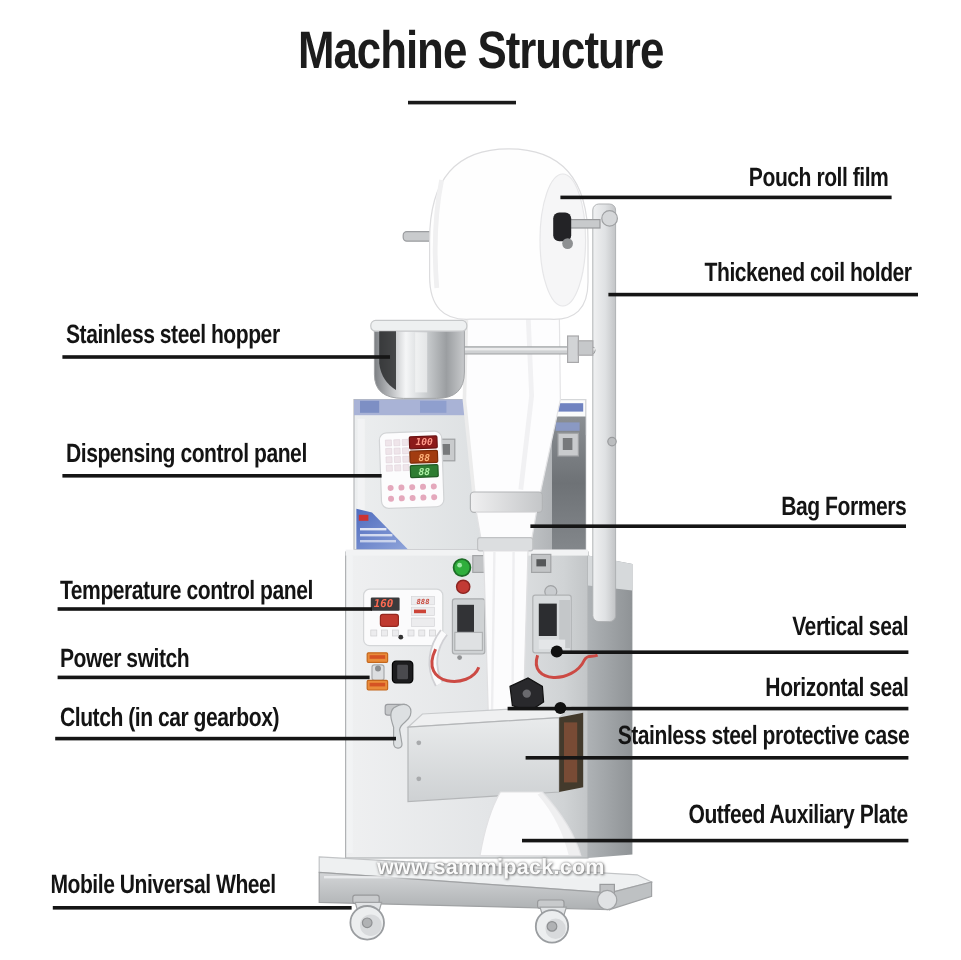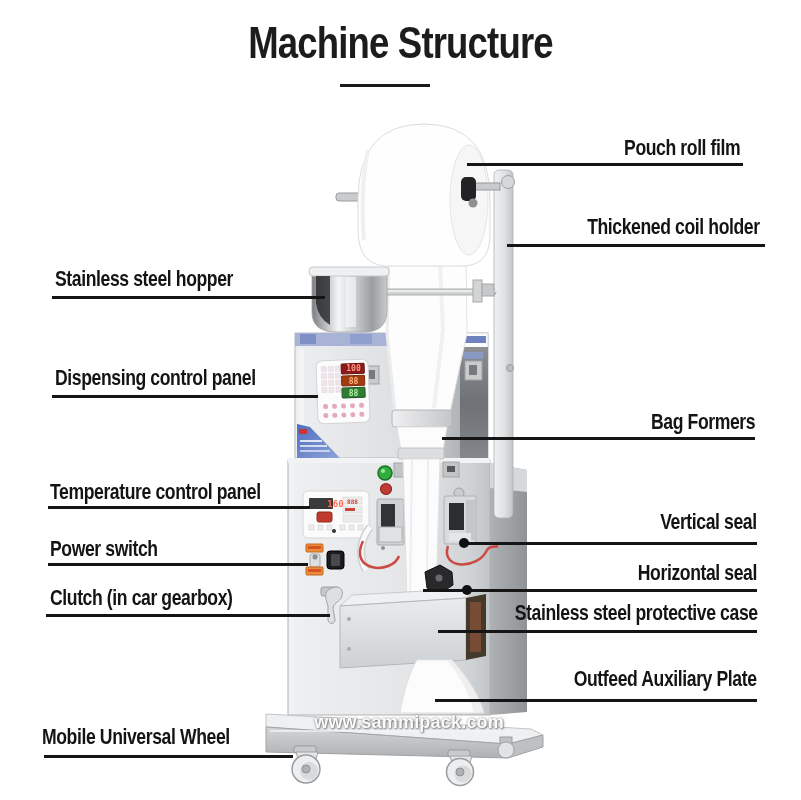--- a/index.html
+++ b/index.html
@@ -12,21 +12,21 @@
   .lbl{position:absolute;font-size:22px;font-weight:bold;color:#141414;
        letter-spacing:-0.5px;white-space:nowrap;line-height:1.05;}
   .lbl.left{transform:scaleX(.8);transform-origin:left center;}
   .lbl.right{transform:scaleX(.8);transform-origin:right center;}
   .line{position:absolute;height:3px;background:#151515;}
   .dot{position:absolute;width:10px;height:10px;border-radius:50%;background:#101010;}
   .watermark{position:absolute;left:314px;top:712px;width:190px;text-align:right;
              font-size:18px;font-weight:bold;color:#fbfbfb;letter-spacing:.2px;
              text-shadow:0 0 2px rgba(110,110,110,.9),1px 1px 2px rgba(90,90,90,.7);}
   .disp{position:absolute;font-family:"DejaVu Sans Mono",monospace;font-weight:bold;
-        text-align:center;line-height:1;}
+        text-align:center;line-height:1;font-style:italic;}
   svg{position:absolute;left:0;top:0;}
 </style>
 </head>
 <body>
 
 <div id="canvas">
 
   <svg width="801" height="800" viewBox="0 0 801 800">
     <defs>
       <linearGradient id="gBar" x1="0" y1="0" x2="1" y2="0">
@@ -338,18 +338,18 @@
 
   <div class="lbl right" style="right:43px;top:601px">Stainless steel protective case</div>
   <div class="line" style="left:438px;top:630px;width:319px"></div>
 
   <div class="lbl right" style="right:44px;top:667px">Outfeed Auxiliary Plate</div>
   <div class="line" style="left:435px;top:699px;width:322px"></div>
 
   <div class="disp" style="left:342px;top:365px;width:23px;font-size:8px;color:#ff9a8a">100</div>
   <div class="disp" style="left:342px;top:378px;width:23px;font-size:8px;color:#ffb37a">88</div>
   <div class="disp" style="left:342px;top:390px;width:23px;font-size:8px;color:#aef0a6">88</div>
-  <div class="disp" style="left:321px;top:500px;width:29px;font-size:9px;color:#ff6a52">160</div>
+  <div class="disp" style="left:305px;top:500px;width:29px;font-size:9px;color:#ff6a52">160</div>
   <div class="disp" style="left:343px;top:499px;width:19px;font-size:6px;color:#c84438">888</div>
 
   <div class="watermark">www.sammipack.com</div>
 
 </div>
 
 </body></html>

